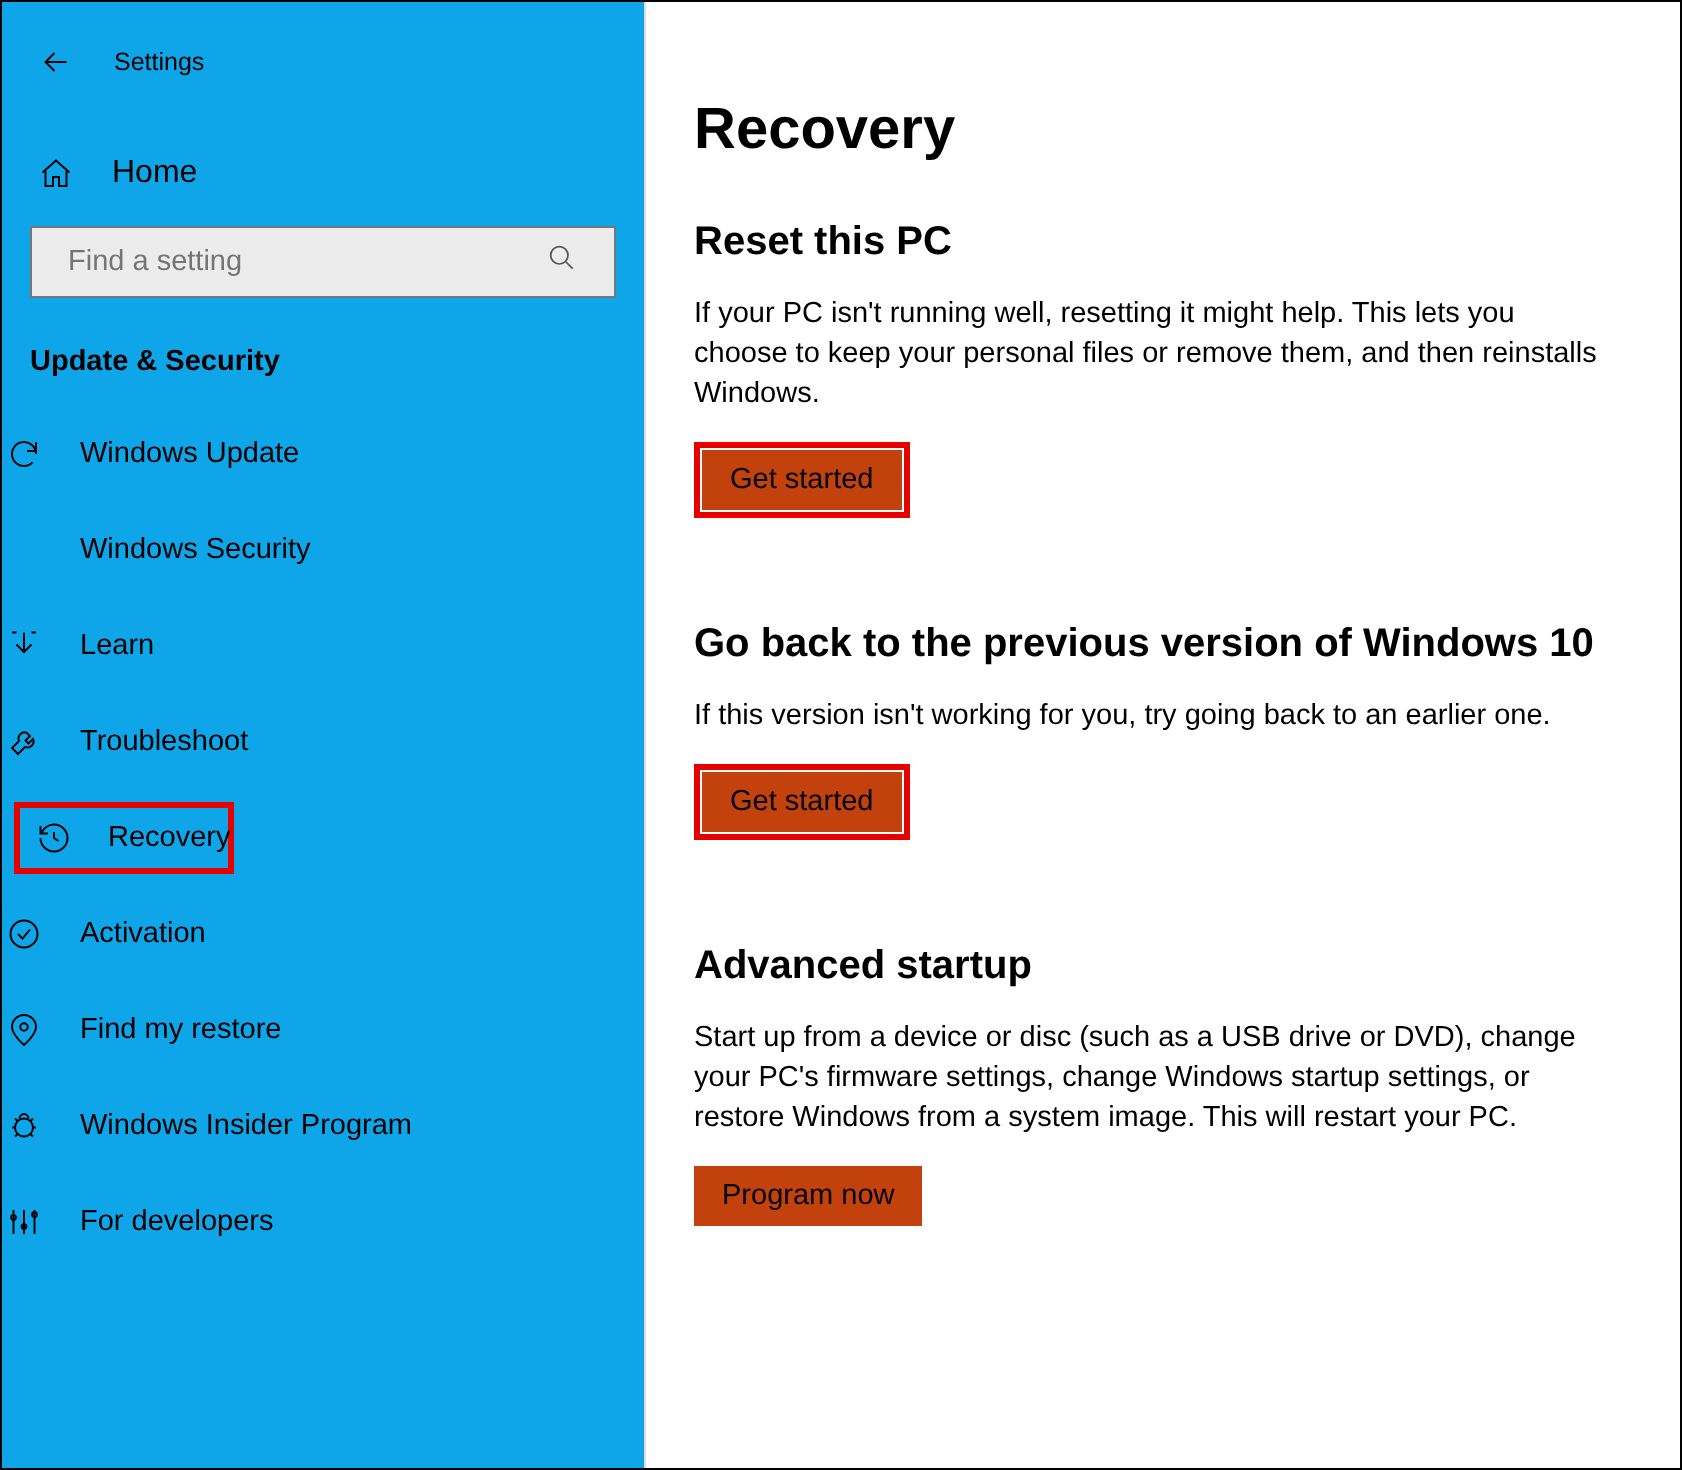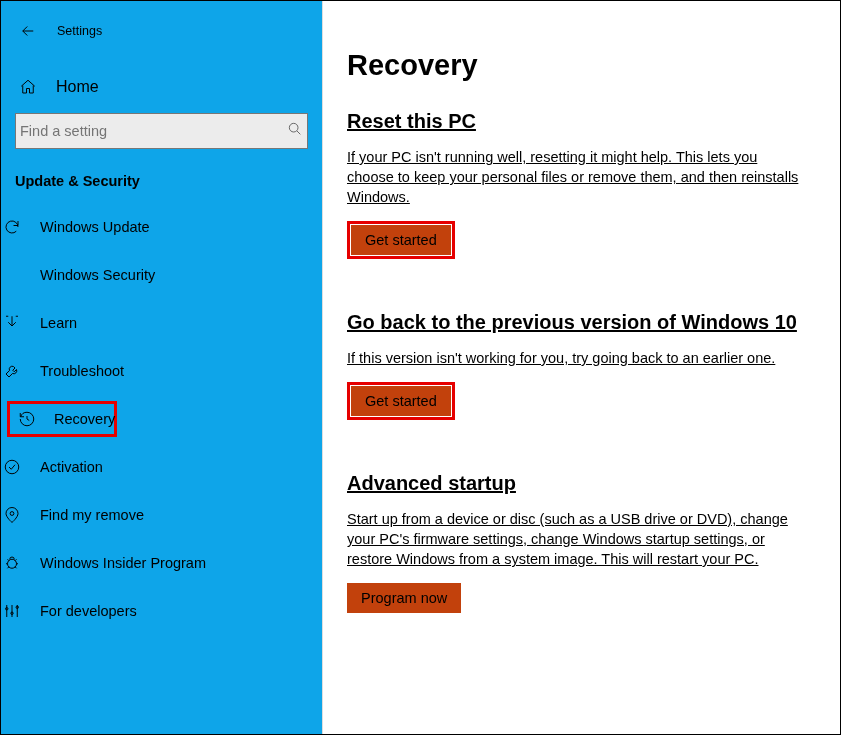--- a/index.html
+++ b/index.html
@@ -57,21 +57,21 @@
       justify-content: center;
       margin-right: 18px;
     }
     .search-box {
       margin: 6px 14px 14px 14px;
       border: 1px solid #777;
       background: #ececec;
       height: 36px;
       display: flex;
       align-items: center;
-      padding: 0 4px;
+      padding: 0 18px;
       cursor: text;
     }
     .search-box input {
       flex: 1;
       border: none;
       background: transparent;
       font-size: 14.5px;
       color: #666;
       outline: none;
     }
@@ -146,21 +146,20 @@
       cursor: pointer;
       font-family: inherit;
     }
     .button-highlight {
       border: 3px solid #e60000;
       padding: 1px;
       display: inline-block;
     }
     .section {
       margin-bottom: 52px;
-      text-decoration: underline;
     }
     svg {
       stroke: #000;
       fill: none;
       stroke-width: 1.3;
     }
   </style>
 </head>
 <body>
 
@@ -250,21 +249,21 @@
     <span>Activation</span>
   </div>
 
   <div class="nav-item">
     <span class="icon">
       <svg width="18" height="18" viewBox="0 0 24 24">
           <circle cx="12" cy="10" r="2.5"></circle>
           <path d="M12 2a8 8 0 018 8c0 5-8 12-8 12S4 15 4 10a8 8 0 018-8z"></path>
         </svg>
     </span>
-    <span>Find my remove</span>
+    <span>Find my restore</span>
   </div>
 
   <div class="nav-item">
     <span class="icon">
       <svg width="18" height="18" viewBox="0 0 24 24">
           <circle cx="12" cy="13" r="6"></circle>
           <path d="M9 7a3 3 0 016 0M4 13h2M18 13h2M6 19l2-2M18 19l-2-2M6 7l2 2M18 7l-2 2"></path>
         </svg>
     </span>
     <span>Windows Insider Program</span>

